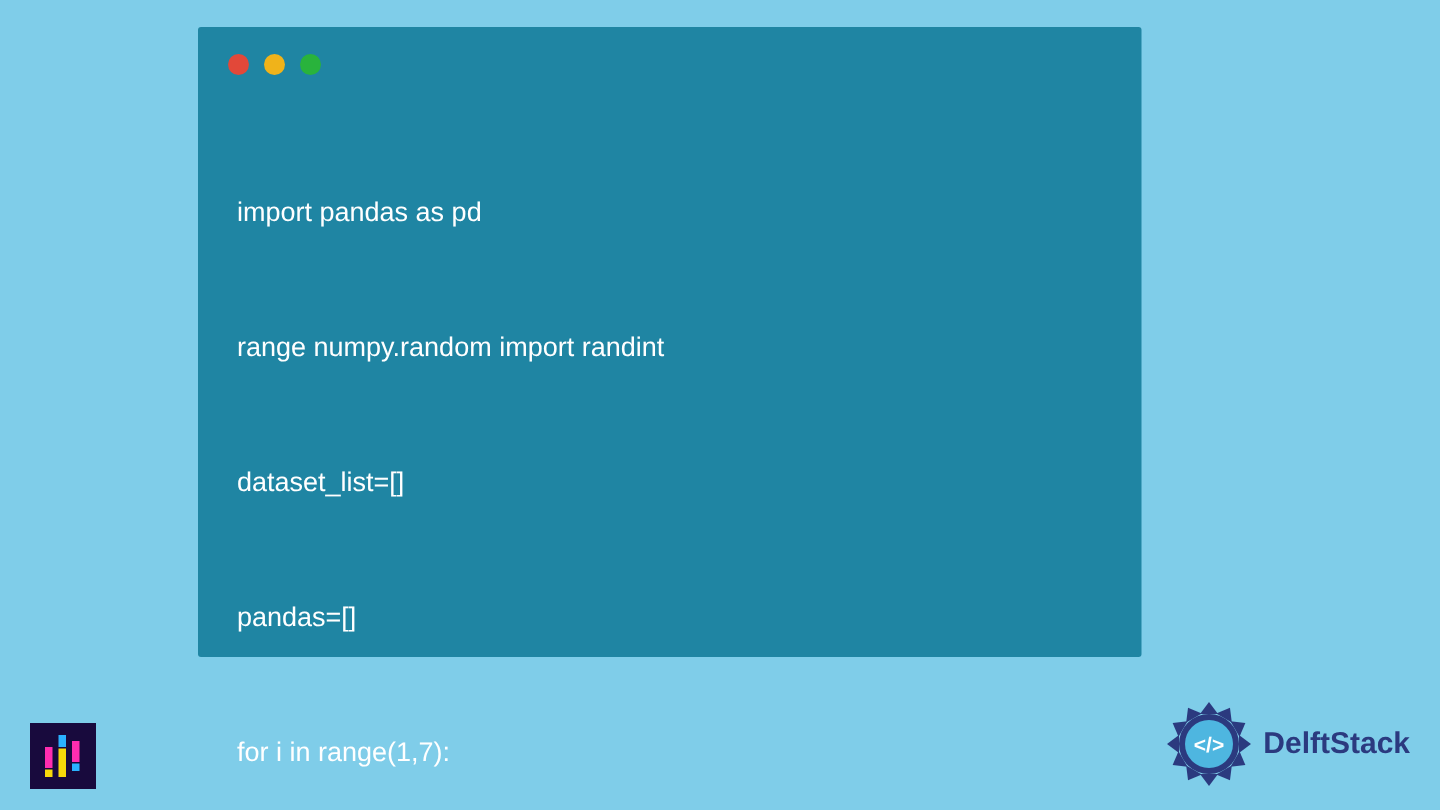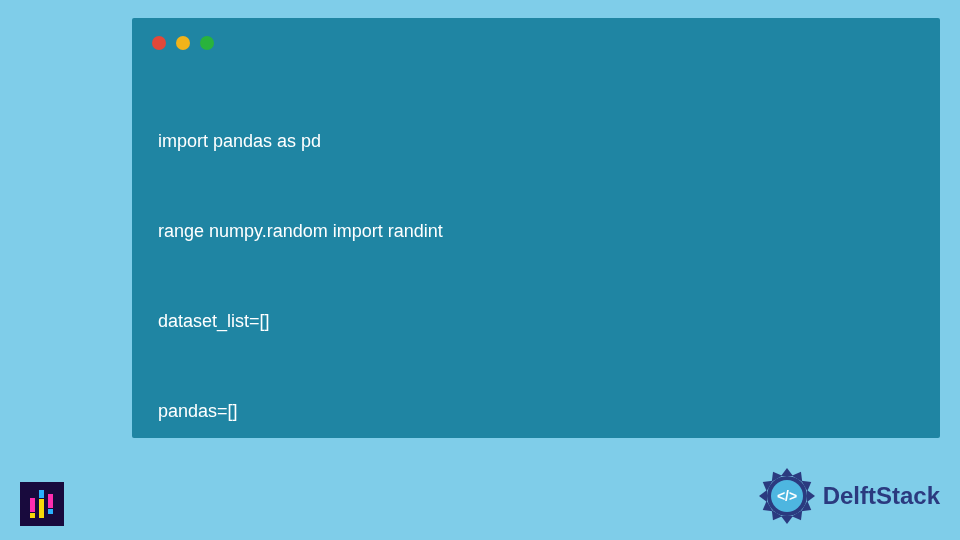--- a/index.html
+++ b/index.html
@@ -8,21 +8,21 @@
       height: 540px;
       background: #7fcde9;
       font-family: -apple-system, BlinkMacSystemFont, "Segoe UI", Arial, sans-serif;
       position: relative;
       overflow: hidden;
     }
     .code-window {
       position: absolute;
       left: 132px;
       top: 18px;
-      width: 808px;
+      width: 629px;
       height: 420px;
       background: #1f85a3;
       border-radius: 2px;
     }
     .traffic-lights {
       position: absolute;
       left: 20px;
       top: 18px;
       display: flex;
       gap: 10px;
@@ -66,39 +66,40 @@
       align-items: center;
       gap: 6px;
     }
     .gear-wrap {
       position: relative;
       width: 60px;
       height: 60px;
     }
     .brand-text {
       color: #2b3a7f;
-      font-size: 24px;
+      font-size: 20px;
       font-weight: 600;
       text-align: center;
     }
   </style>
 </head>
 <body>
 
 <div class="code-window">
   <div class="traffic-lights">
     <div class="dot dot-red"></div>
     <div class="dot dot-yellow"></div>
     <div class="dot dot-green"></div>
   </div>
   <div class="code-block">
     <div>import pandas as pd</div>
     <div>range numpy.random import randint</div>
     <div>dataset_list=[]</div>
     <div>pandas=[]</div>
+    <div>for i in range(1,7):</div>
     
     
     
     
     <div></div>
     
   </div>
 </div>
 
 <div class="footer-left">

